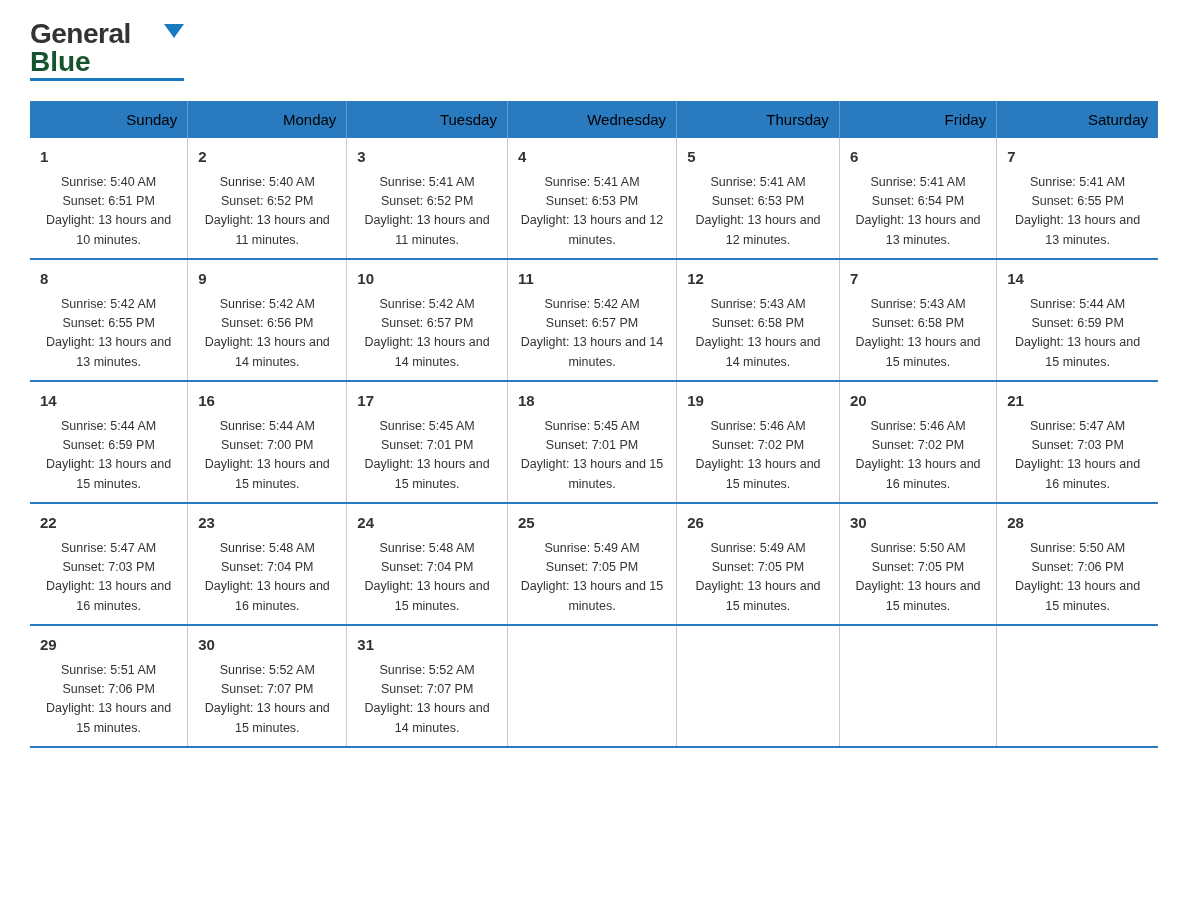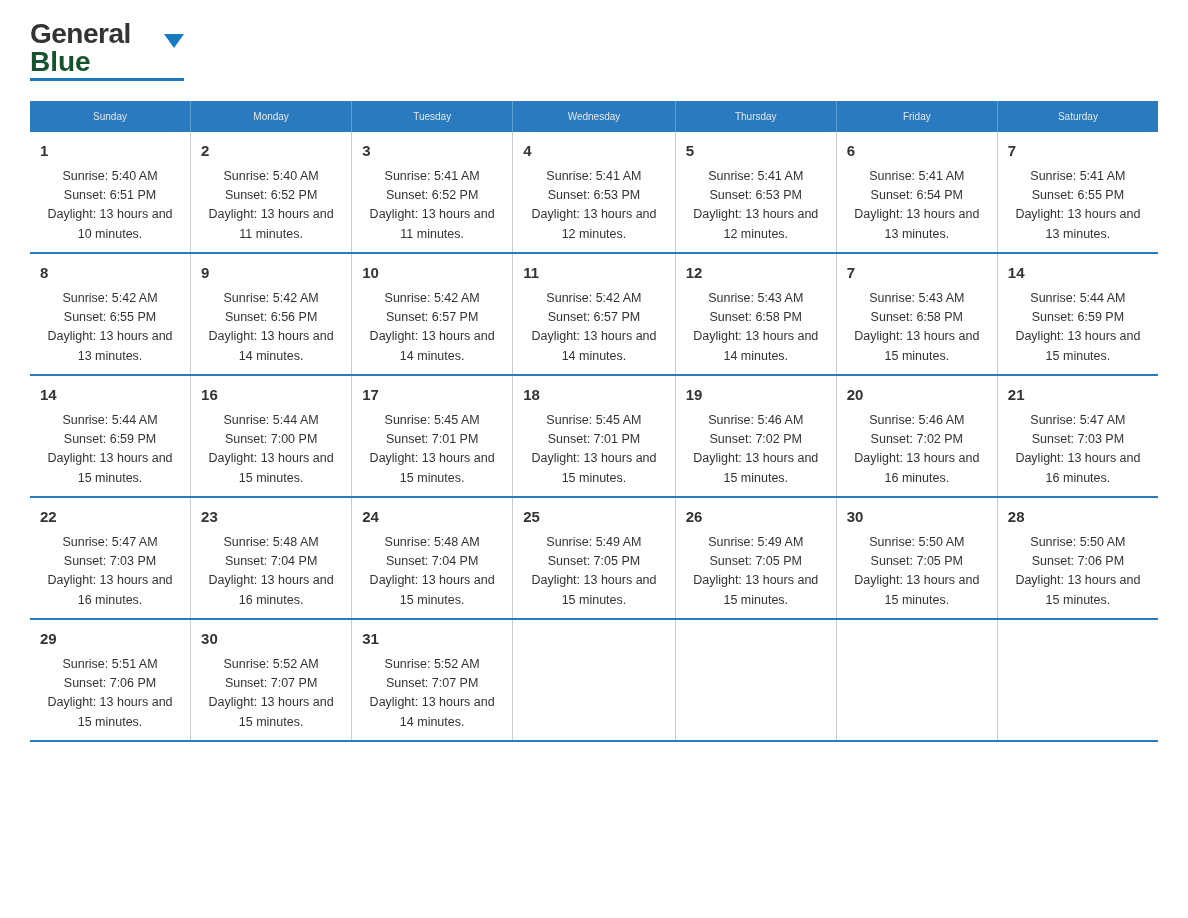--- a/index.html
+++ b/index.html
@@ -30,24 +30,24 @@
       font-weight: normal;
       color: #444;
     }
     table {
       width: 100%;
       border-collapse: collapse;
       font-size: 13px;
     }
     thead tr th {
       background-color: #2a7abf;
-      color: #e5e5e5;
+      color: #000000;
       padding: 10px 10px;
-      text-align: center;
-      font-size: 10px;
+      text-align: right;
+      font-size: 15px;
       font-weight: normal;
       border-right: 1px solid #5aa0d0;
     }
     thead tr th:last-child { border-right: none; }
     tbody tr {
       border-bottom: 2px solid #2a7abf;
     }
     tbody tr td {
       vertical-align: top;
       padding: 8px 10px;
@@ -73,21 +73,21 @@
       display: flex;
       align-items: flex-start;
     }
     .logo-text-block {
       display: flex;
       flex-direction: column;
       line-height: 1;
     }
     .logo-top-row {
       display: flex;
-      align-items: flex-end;
+      align-items: flex-start;
       gap: 31px;
     }
     .logo-g {
       font-size: 28px;
       font-weight: bold;
       color: #333;
       letter-spacing: -0.5px;
     }
     .logo-arrow {
       width: 0;

